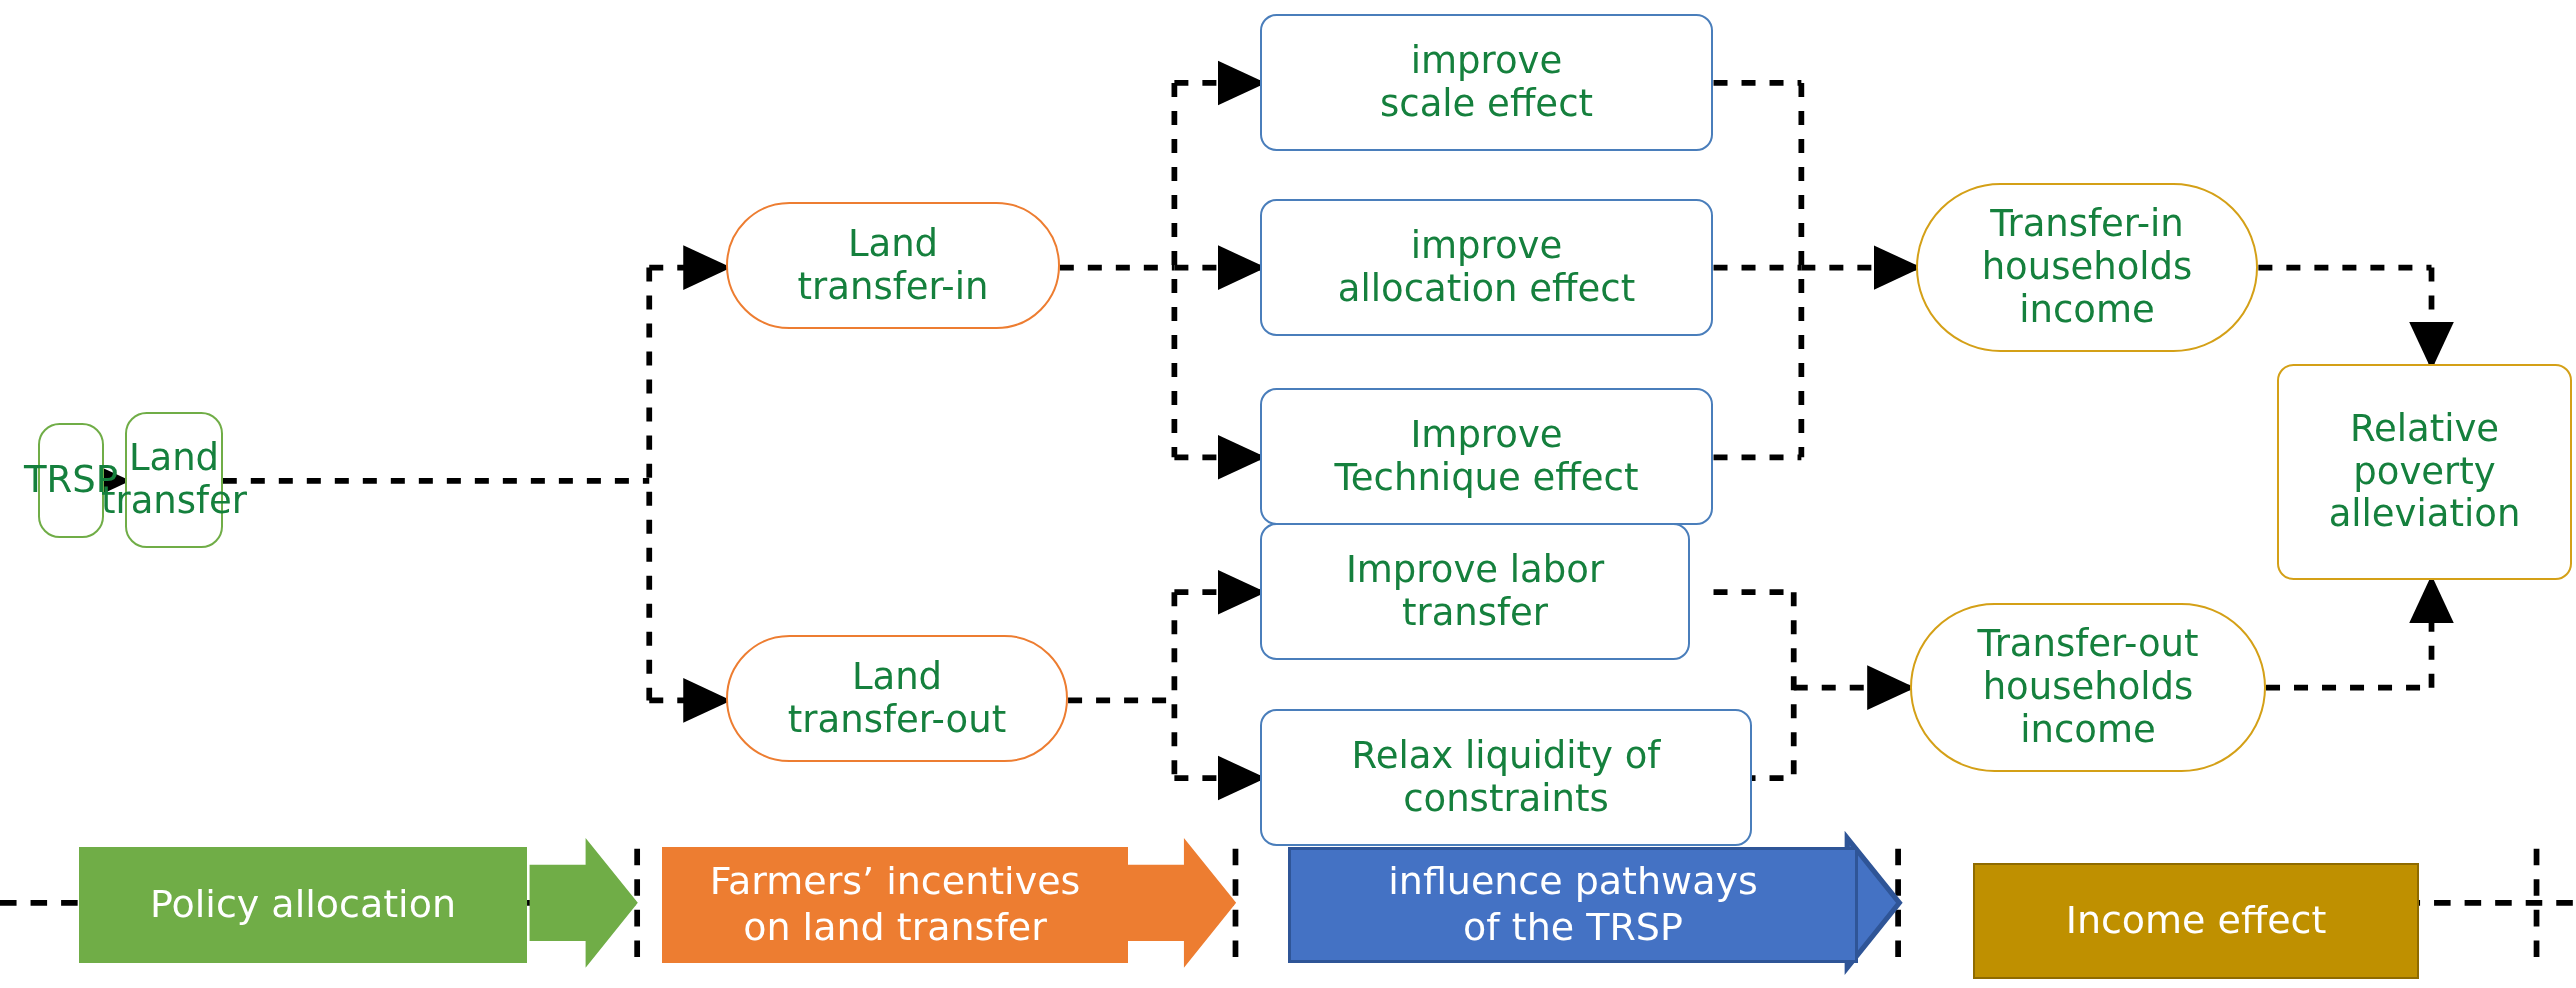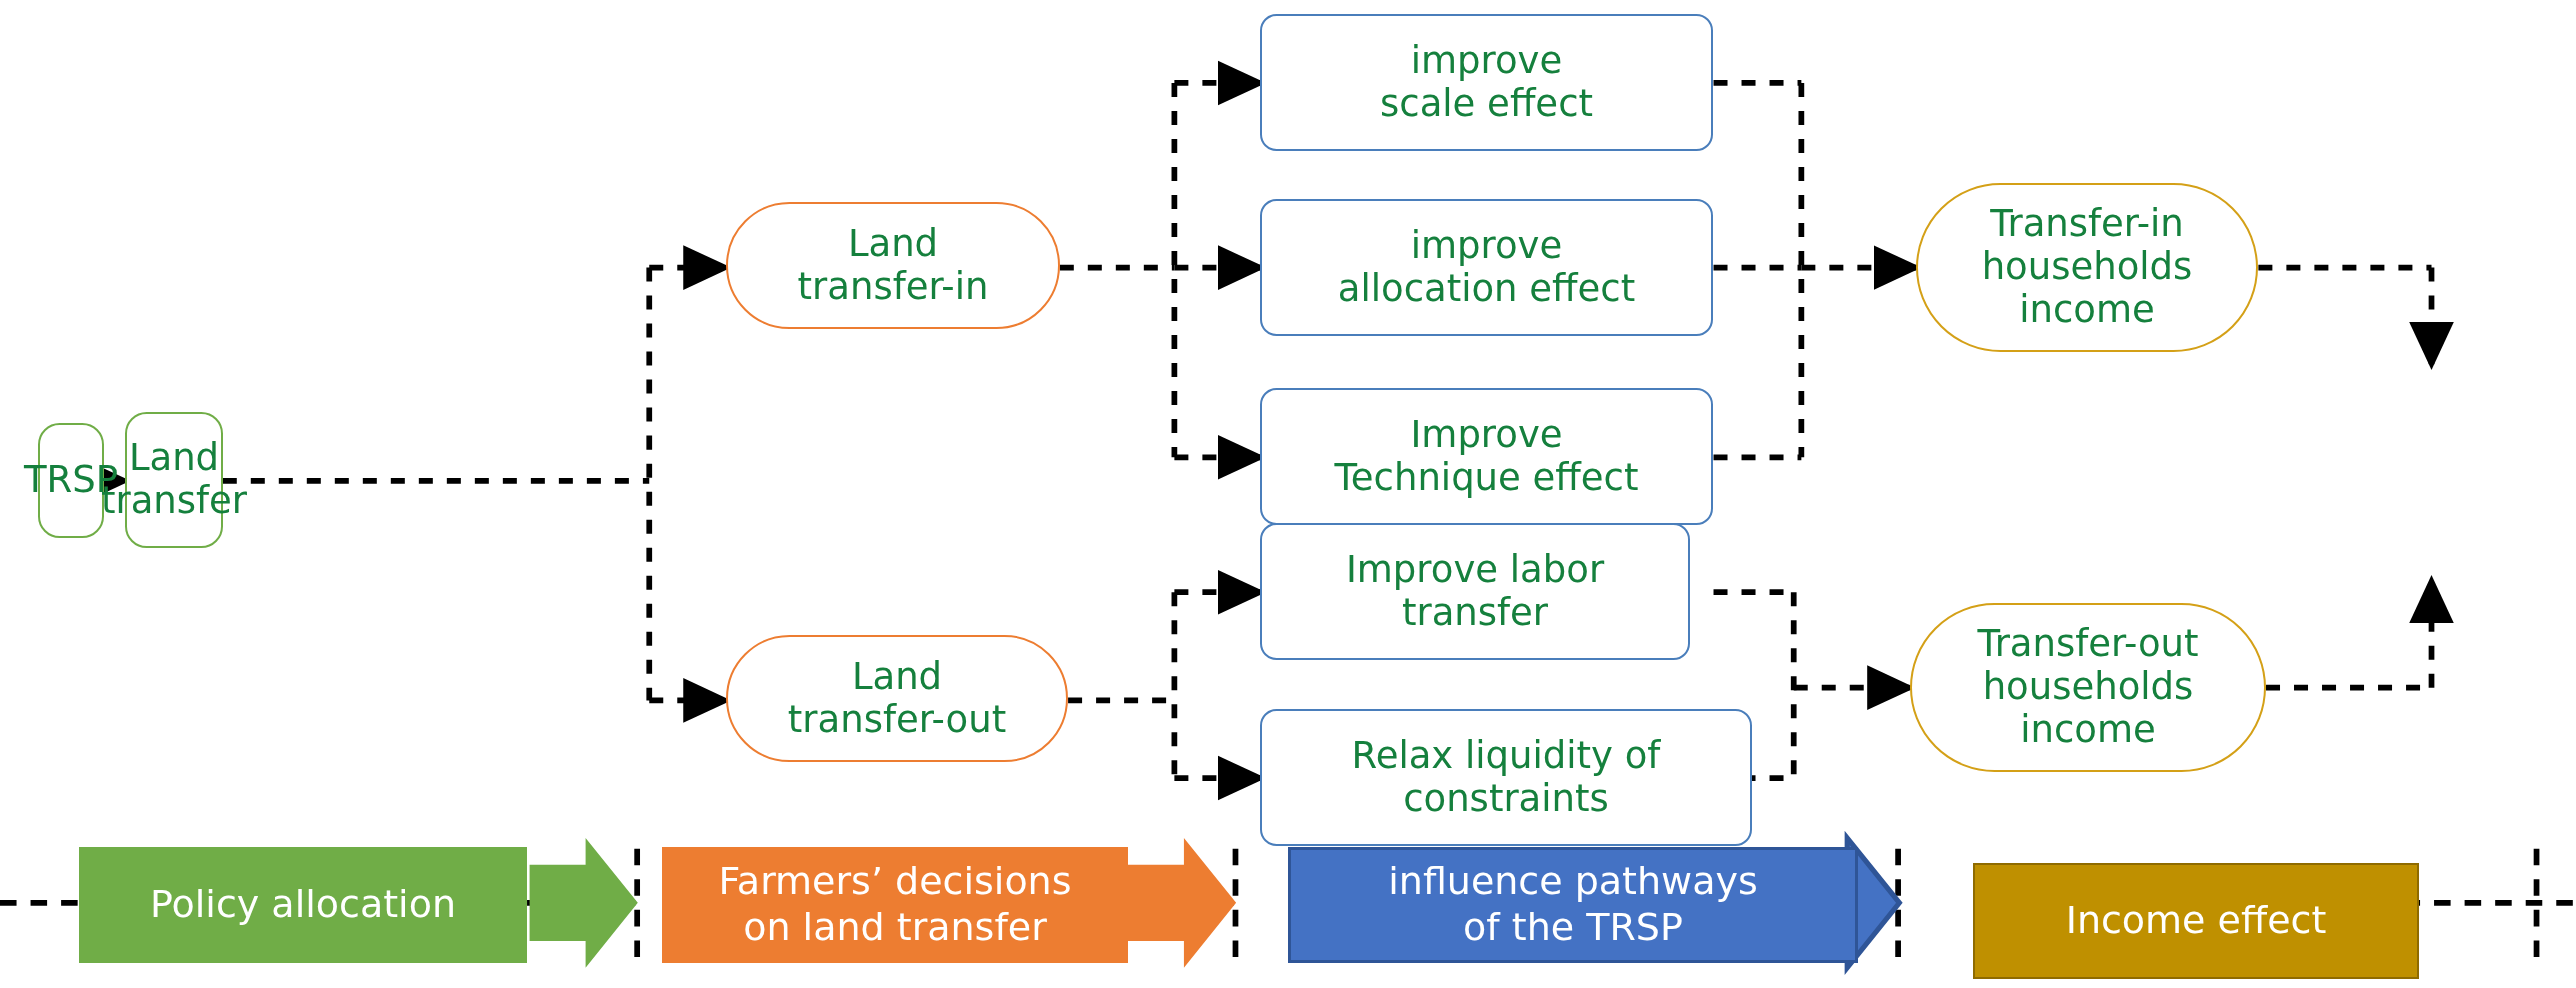--- a/index.html
+++ b/index.html
@@ -135,24 +135,27 @@
 constraints</div>
 
   <div class="node node-gold" style="left:1916px;top:183px;width:342px;height:169px;">Transfer-in
 households
 income</div>
 
   <div class="node node-gold" style="left:1910px;top:603px;width:356px;height:169px;">Transfer-out
 households
 income</div>
 
+  <div class="node node-gold-rect" style="left:2277px;top:364px;width:295px;height:216px;">Relative
+poverty
+alleviation</div>
 
   <div class="legend-box lg-green" style="left:79px;top:847px;width:448px;height:116px;">Policy allocation</div>
 
-  <div class="legend-box lg-orange" style="left:662px;top:847px;width:466px;height:116px;">Farmers’ decisions
+  <div class="legend-box lg-orange" style="left:662px;top:847px;width:466px;height:116px;">Farmers’ incentives
 on land transfer</div>
 
   <div class="legend-box lg-blue" style="left:1288px;top:847px;width:570px;height:116px;">influence pathways
 of the TRSP</div>
 
   <div class="legend-box lg-gold" style="left:1973px;top:847px;width:446px;height:116px;margin-top:16px;">Income effect</div>
 
 </div>
 
 

